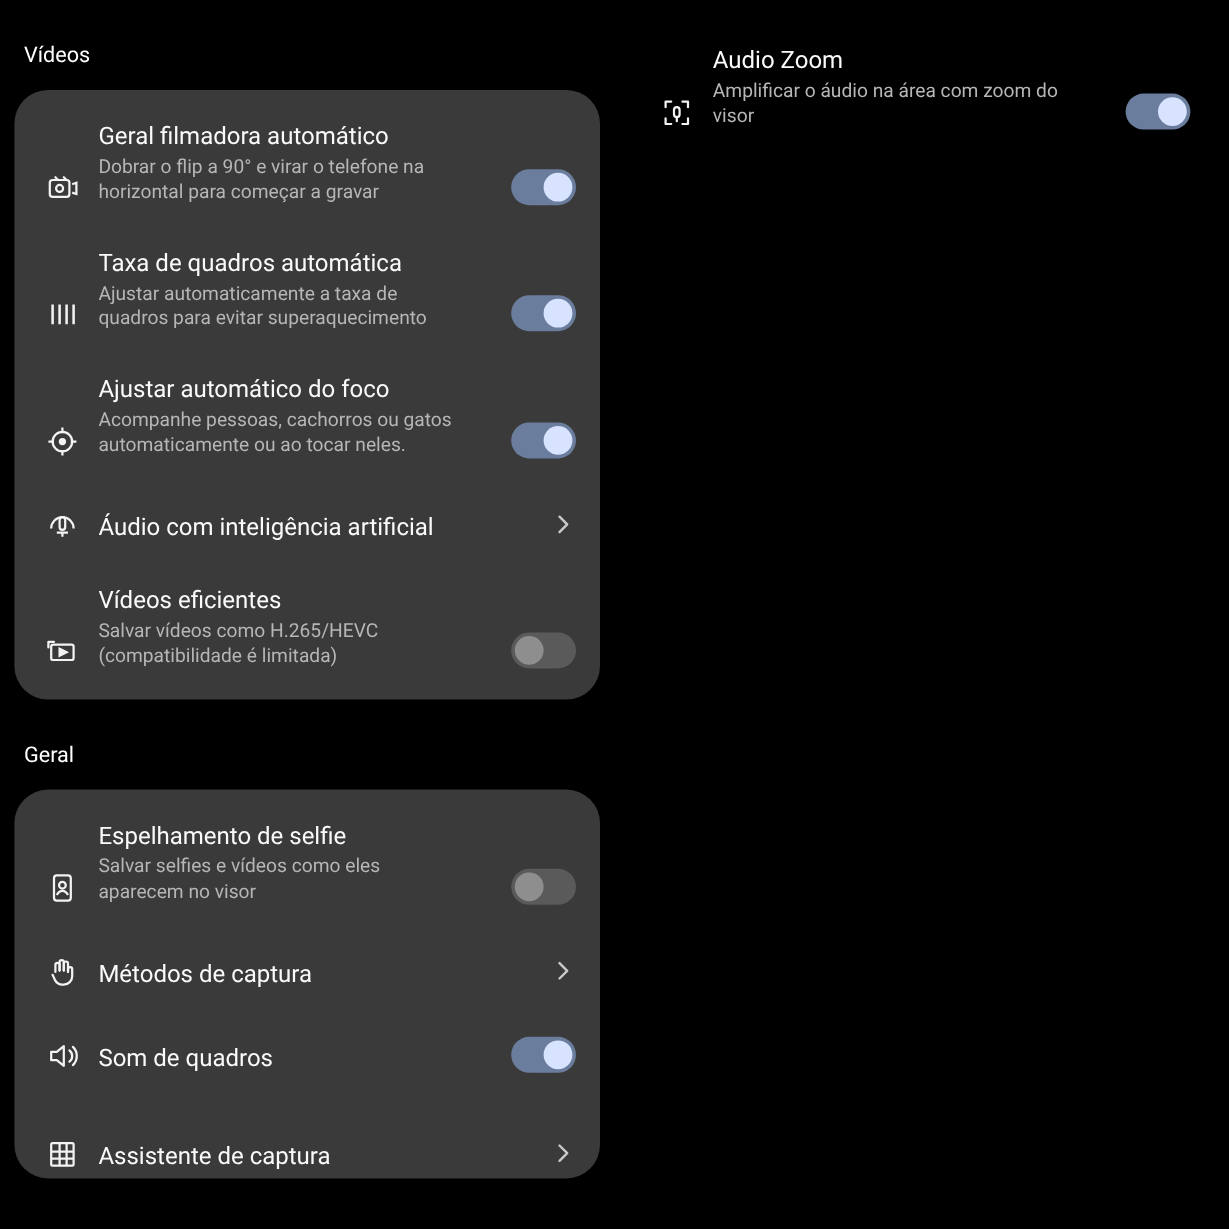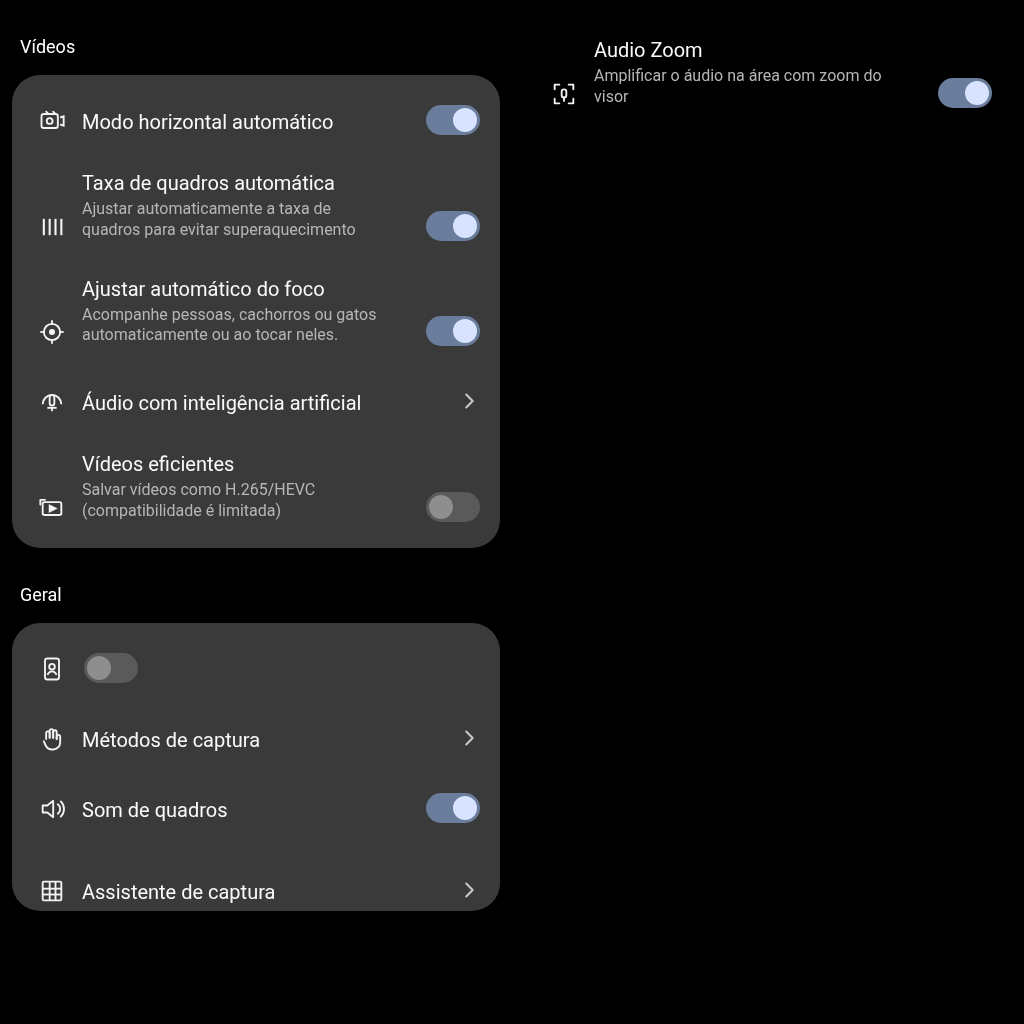--- a/index.html
+++ b/index.html
@@ -114,21 +114,22 @@
       <div class="row">
         <div class="icon-col">
           <svg viewBox="0 0 24 24" fill="none" stroke="currentColor" stroke-width="1.6">
             <rect x="3" y="6" width="14" height="12" rx="2"></rect>
             <circle cx="10" cy="12" r="2.5"></circle>
             <path d="M7 4l2 2M13 4l2 2" stroke-linecap="round"></path>
             <path d="M19 9l3-1v8l-3-1"></path>
           </svg>
         </div>
         <div class="text-col">
-          <div class="title">Modo horizontal automático</div>
+          <div class="title">Geral filmadora automático</div>
+          <div class="desc">Dobrar o flip a 90° e virar o telefone na horizontal para começar a gravar</div>
         </div>
         <div class="right-col">
           <div class="toggle on">
               <div class="knob"></div>
             </div>
         </div>
       </div>
 
       <div class="row">
         <div class="icon-col">
@@ -218,20 +219,24 @@
 
     <div class="card" style="padding-bottom:0;">
 
       <div class="row">
         <div class="icon-col">
           <svg viewBox="0 0 24 24" fill="none" stroke="currentColor" stroke-width="1.6">
             <rect x="6" y="3" width="12" height="18" rx="2"></rect>
             <circle cx="12" cy="10" r="2.4"></circle>
             <path d="M8 17c1-2 3-3 4-3s3 1 4 3"></path>
           </svg>
+        </div>
+        <div class="text-col">
+          <div class="title">Espelhamento de selfie</div>
+          <div class="desc">Salvar selfies e vídeos como eles aparecem no visor</div>
         </div>
         <div class="right-col">
           <div class="toggle off">
               <div class="knob"></div>
             </div>
         </div>
       </div>
 
       <div class="row">
         <div class="icon-col">

